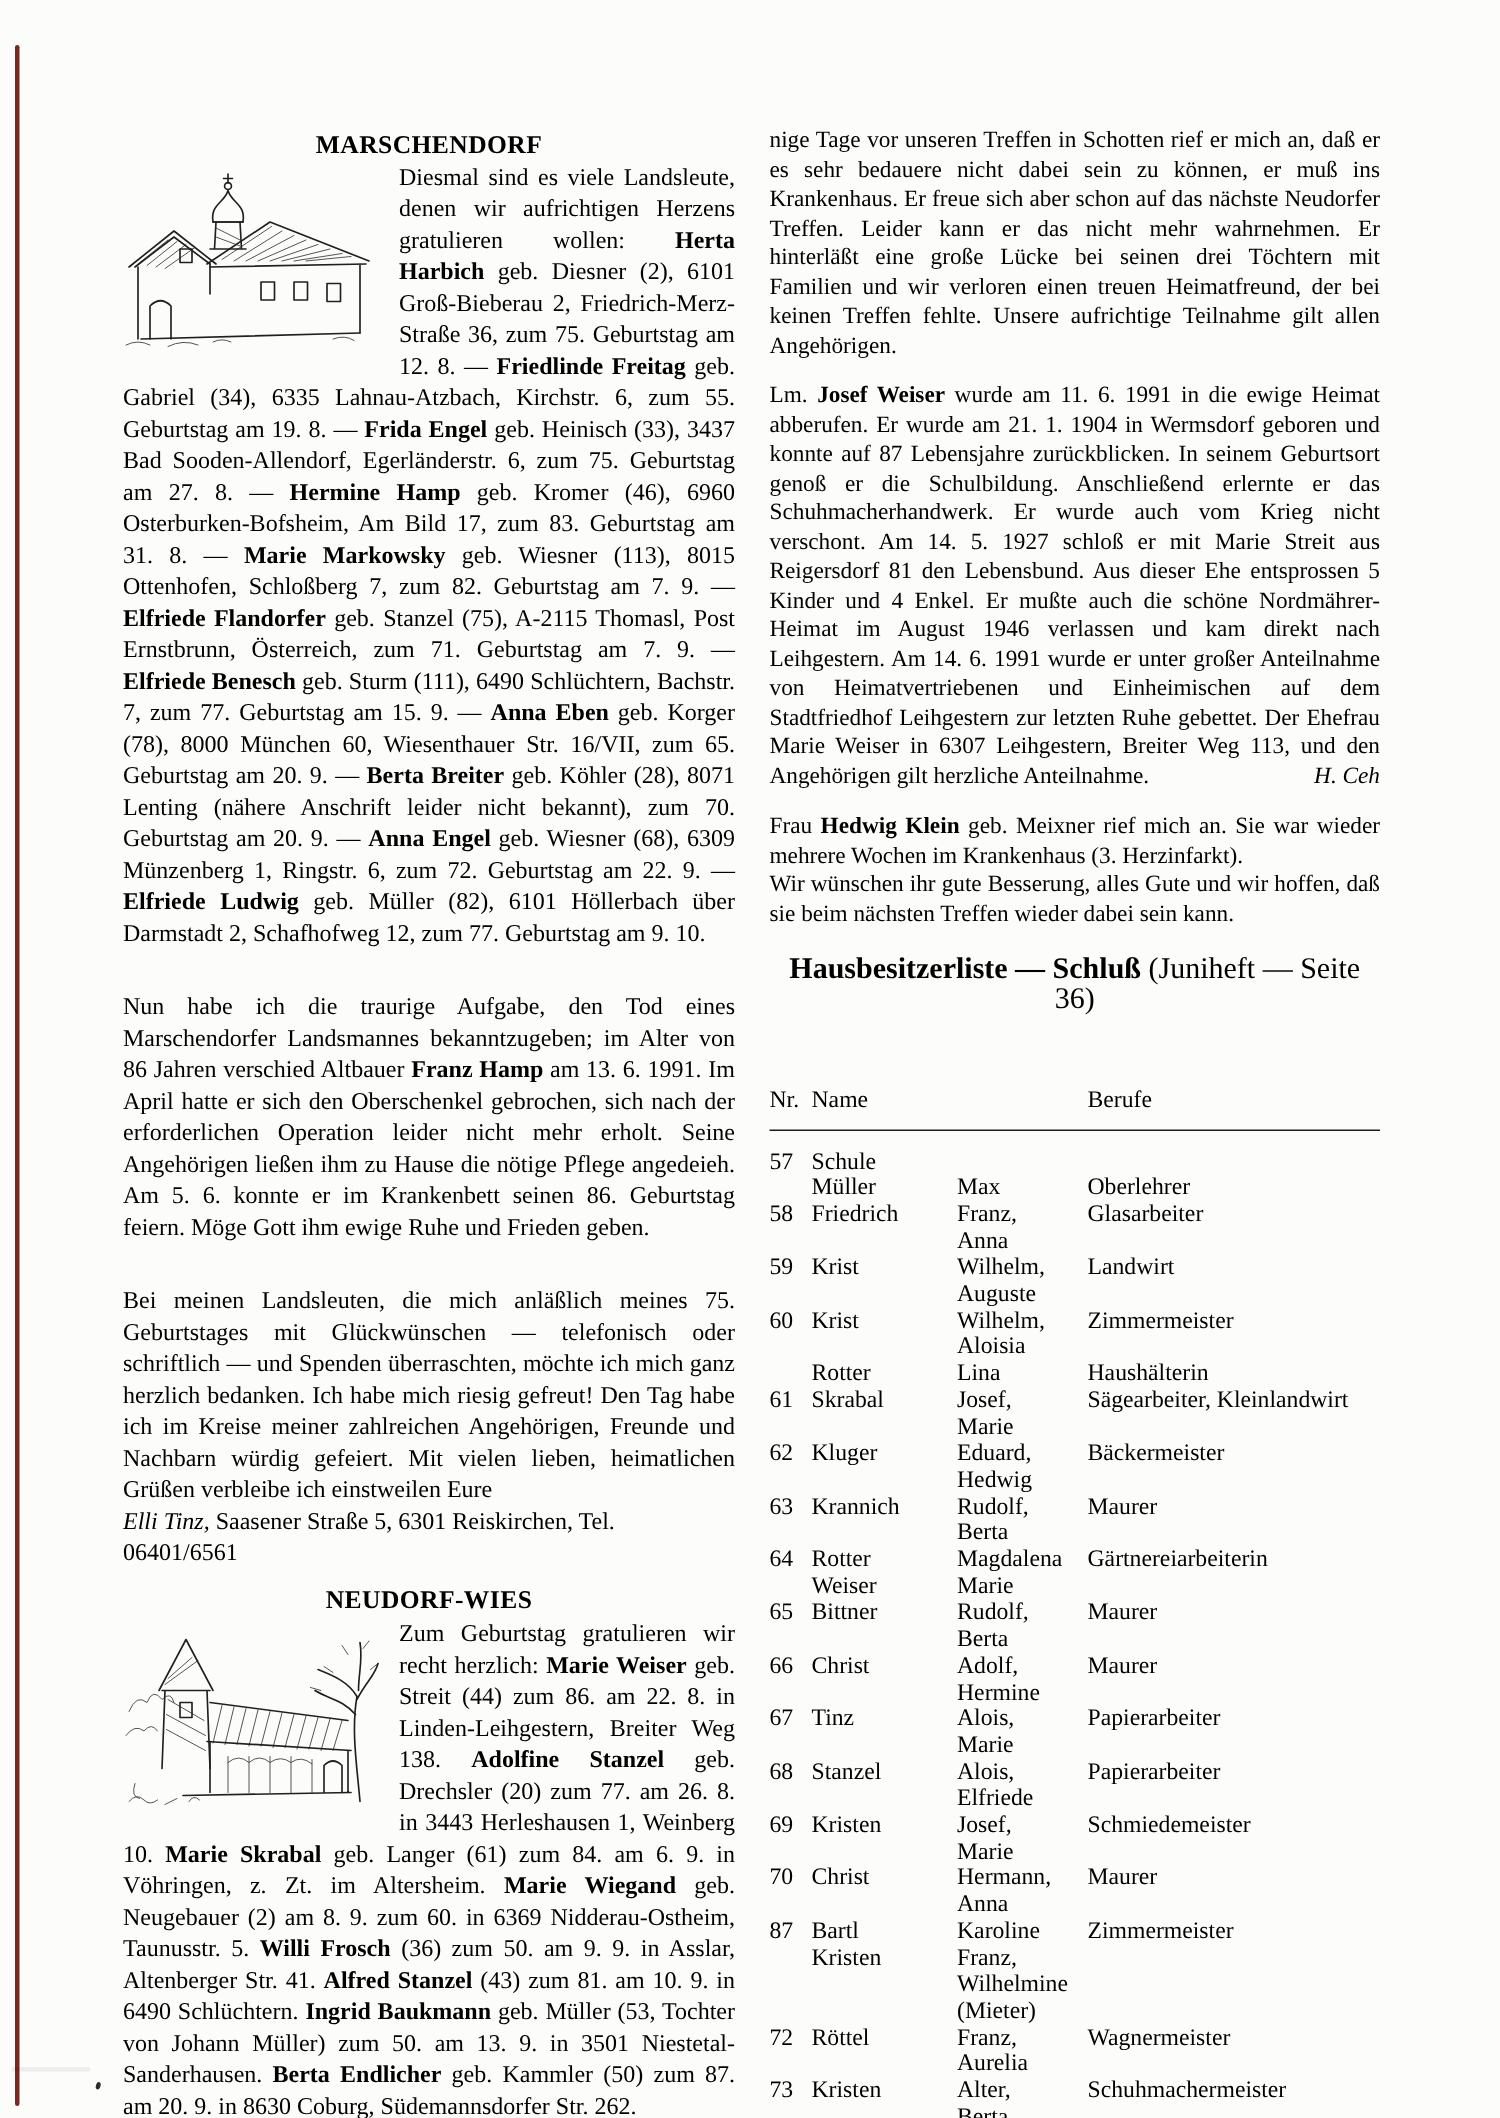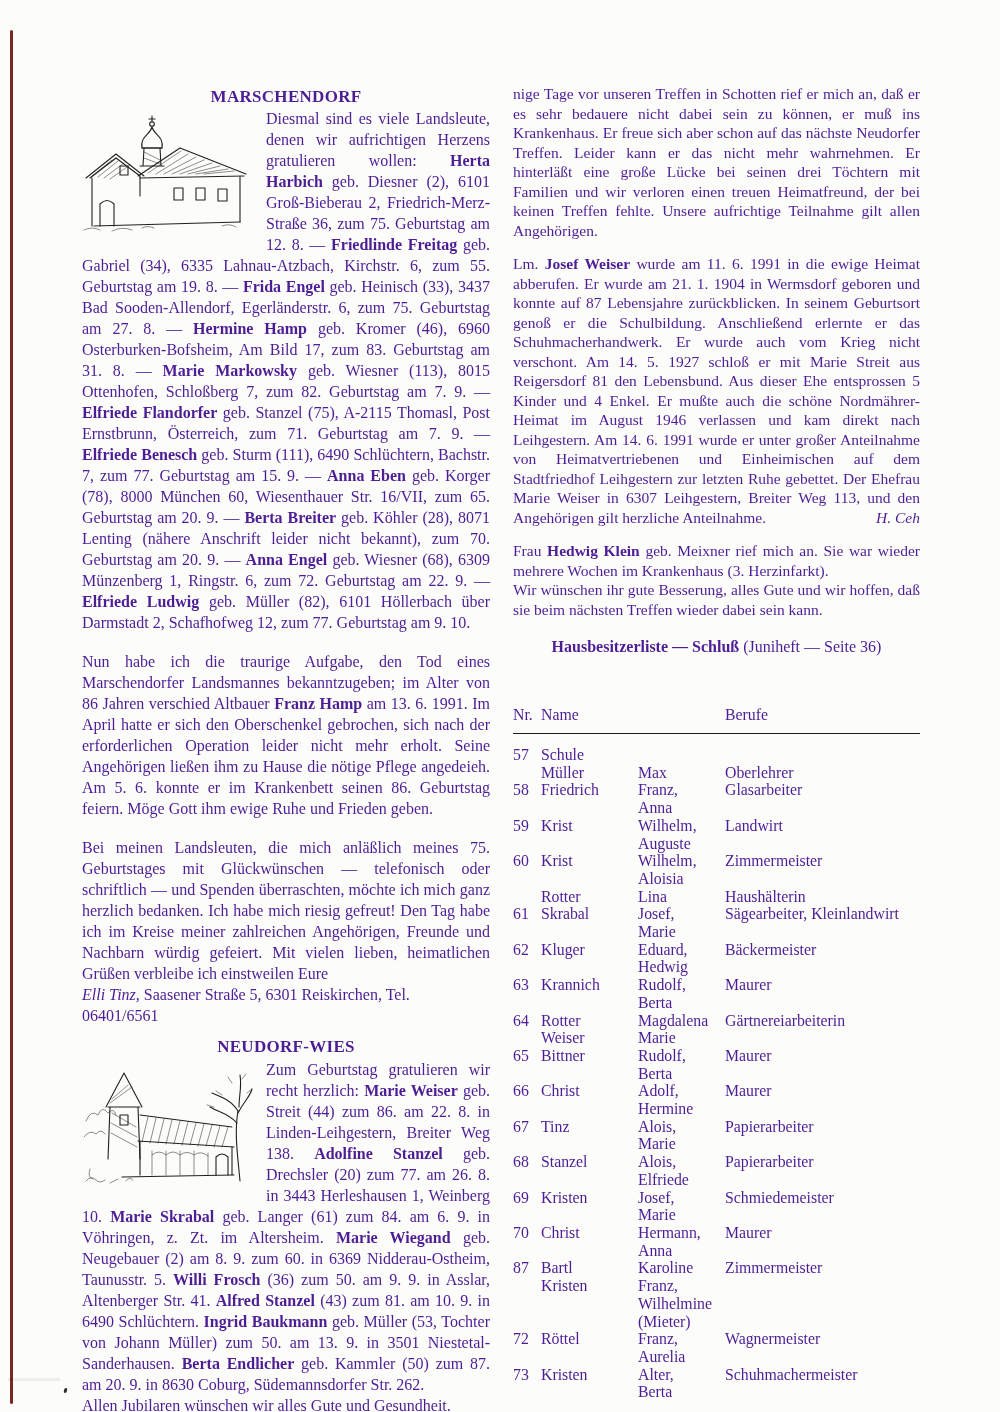--- a/index.html
+++ b/index.html
@@ -1,41 +1,41 @@
 <!DOCTYPE html>
 <html><head>
 <meta charset="utf-8">
 <style>
   html,body{margin:0;padding:0;}
   body{background:#e8e8e4;}
   .page{
     position:relative;width:1000px;height:1412px;background:#fcfcfa;
-    font-family:"Liberation Serif","DejaVu Serif",serif;color:#4c1d95;
+    font-family:"Liberation Serif","DejaVu Serif",serif;color:#000000;
     overflow:hidden;margin:0 auto;
   }
   .scan-edge-line{position:absolute;left:10px;top:30px;width:3px;height:1374px;background:#7a2822;border-radius:2px;}
   .scan-smudge{position:absolute;left:8px;top:1378px;width:52px;height:3px;background:rgba(0,0,0,0.06);}
   .scan-speck{position:absolute;left:64px;top:1388px;width:3px;height:5px;background:#2e2a28;border-radius:50% 50% 60% 40%;transform:rotate(14deg);}
   .col{position:absolute;}
   .col-left{left:82px;top:86px;width:408px;font-size:16px;line-height:21px;}
   .col-right{left:513px;top:84px;width:407px;font-size:15.5px;line-height:19.5px;}
   .section-head{font-size:17px;font-weight:bold;text-align:center;margin:0 0 1px 0;letter-spacing:.3px;}
   .para{margin:0;text-align:justify;}
-  .col-left .para + .para{margin-top:18px;}
+  .col-left .para + .para{margin-top:28px;}
   .col-right .para + .para{margin-top:14px;}
   .plain-line{margin:0;text-align:left;}
   .b{font-weight:bold;}
   .i{font-style:italic;}
   .sig{float:right;font-style:italic;}
   .float-img{float:left;margin:6px 14px 10px 0;}
   .float-img.second{margin:4px 12px 8px 0;}
   .wishes-line{margin-top:0;}
   
   .house-list{margin-top:18px;}
-  .hl-heading{text-align:center;font-size:16px;margin-bottom:14px;}
+  .hl-heading{text-align:center;font-size:20px;margin-bottom:14px;}
   .hl-head{display:grid;grid-template-columns:28px 97px 87px auto;font-size:15.8px;
            border-bottom:1.6px solid #1c1c1c;padding-bottom:9px;margin-bottom:12px;margin-top:48px;}
   .hl-body{font-size:15.8px;}
   .hl-row{display:grid;grid-template-columns:28px 97px 87px auto;}
   .hl-cell div{line-height:17.7px;min-height:17.7px;}
   .page-number{text-align:center;margin-top:16px;font-size:16px;}
   svg.sketch{display:block;}
   svg.sketch *{stroke:#22201e;fill:none;stroke-linecap:round;stroke-linejoin:round;}
   svg.sketch .s1{stroke-width:1.1;}
   svg.sketch .s0{stroke-width:0.6;opacity:.85;}

